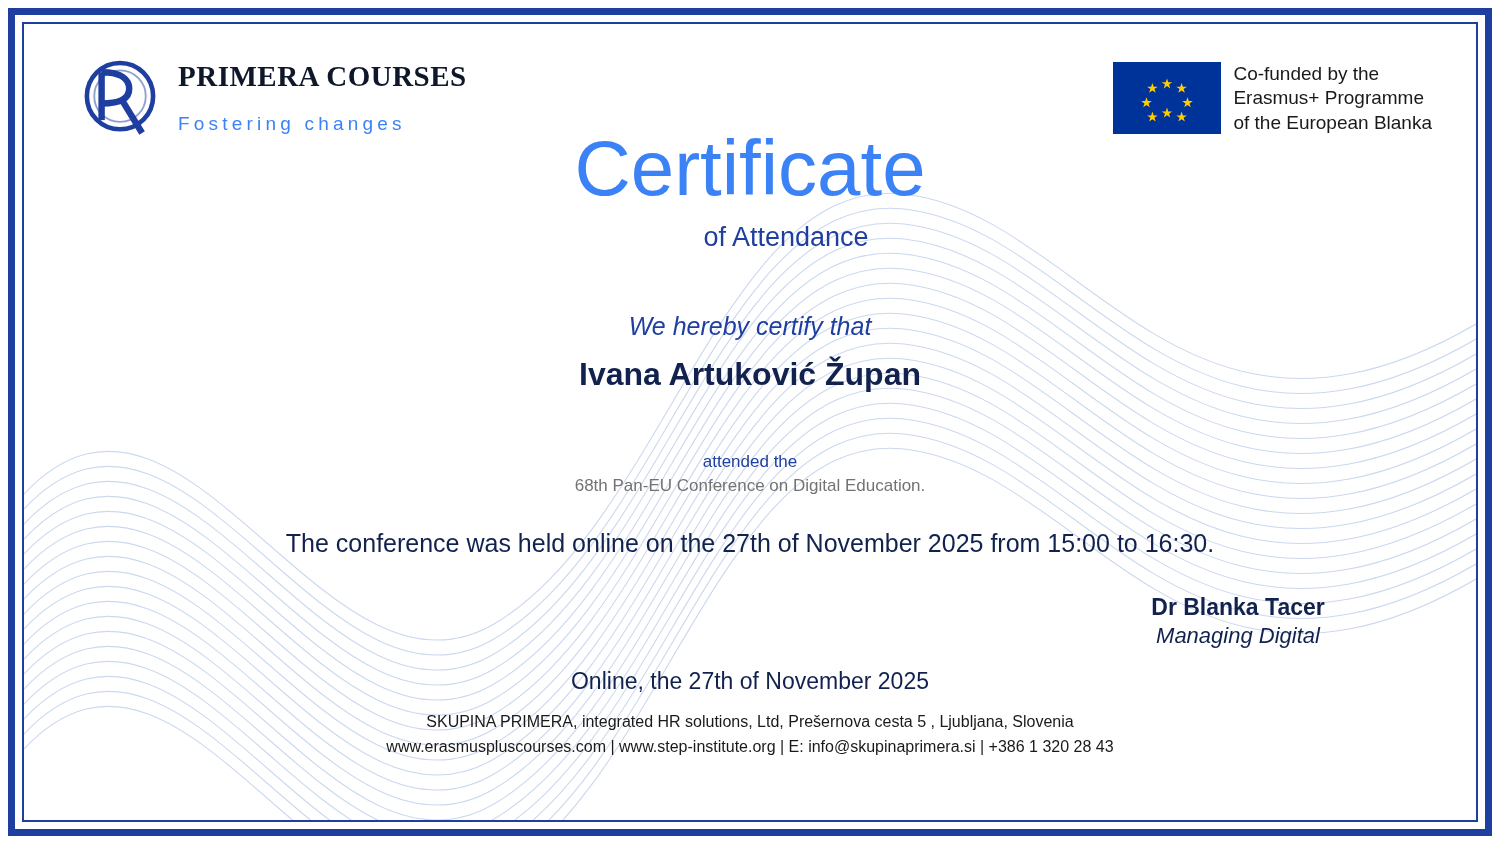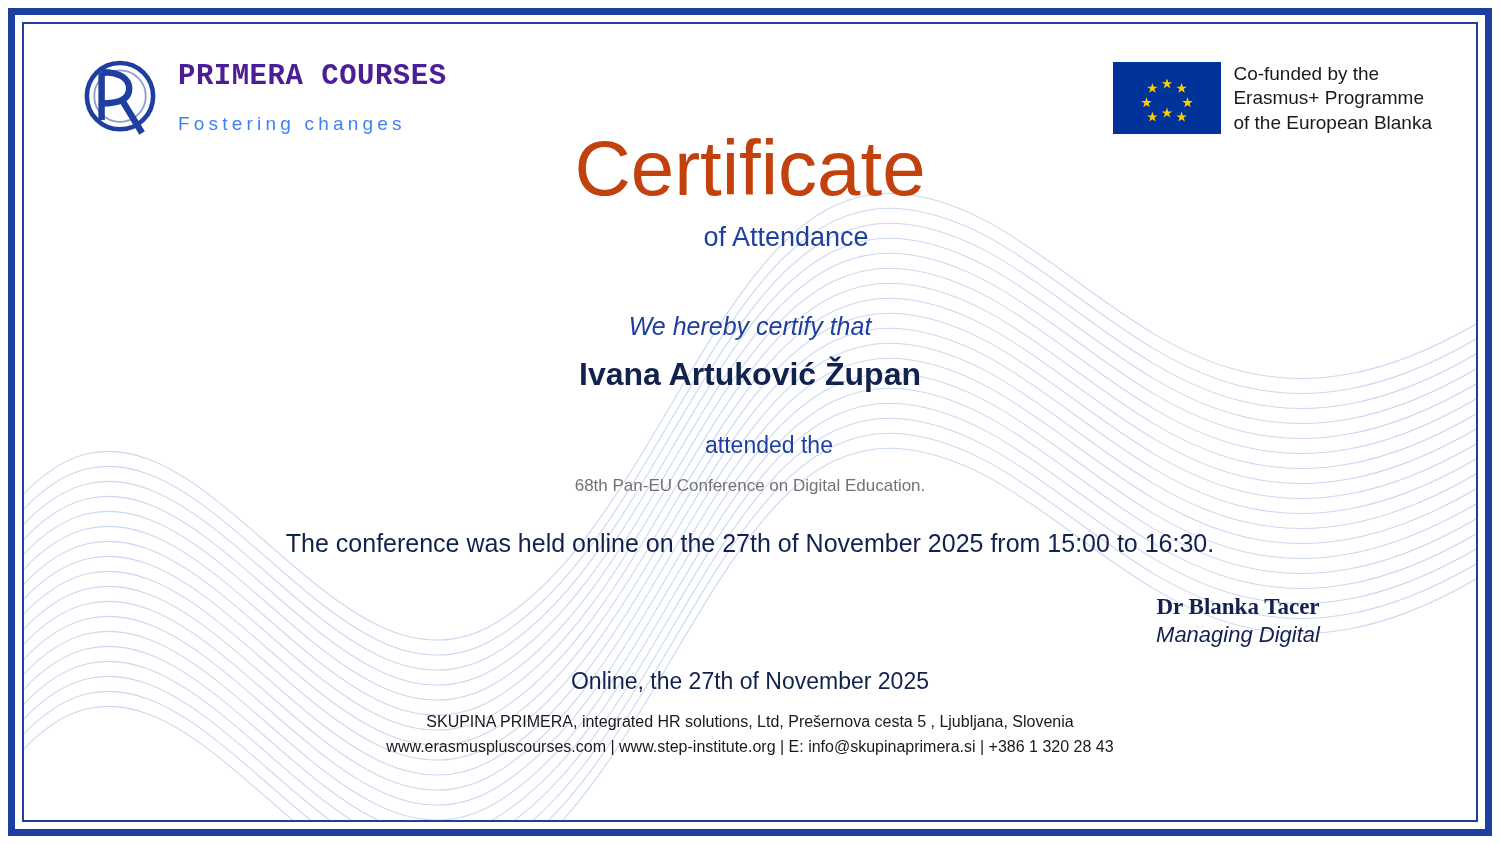--- a/index.html
+++ b/index.html
@@ -64,25 +64,25 @@
   }
   .logo-mark {
     width: 92px;
     height: 92px;
     flex: 0 0 92px;
   }
   .logo-text {
     margin-left: 12px;
   }
   .logo-title {
-    font-family: Liberation Mono, monospace;
+    font-family: Liberation Serif, serif;
     font-size: 29px;
     font-weight: bold;
     letter-spacing: 0.5px;
-    color: #4c1d95;
+    color: #0f172a;
     line-height: 1.1;
   }
   .logo-sub {
     font-family: "Liberation Sans", sans-serif;
     font-size: 19px;
     letter-spacing: 4.2px;
     color: #3b82f6;
     margin-top: 20px;
   }
   
@@ -114,21 +114,21 @@
     left: 0;
     top: 0;
     width: 1452px;
     text-align: center;
   }
   .cert-title {
     position: absolute;
     top: 105px;
     width: 100%;
     font-size: 78px;
-    color: #c2410c;
+    color: #3b82f6;
     font-family: "Liberation Sans", sans-serif;
     font-weight: normal;
     line-height: 1;
   }
   .cert-subtitle {
     position: absolute;
     top: 198px;
     width: 100%;
     font-size: 27px;
     color: #1f3fa0;
@@ -148,26 +148,25 @@
     position: absolute;
     top: 332px;
     width: 100%;
     font-size: 32px;
     font-weight: bold;
     color: #12224f;
     font-family: "Liberation Sans", sans-serif;
   }
   .attended {
     position: absolute;
-    top: 408px;
-    width: 100%;
-    font-size: 23px;
+    top: 428px;
+    width: 100%;
+    font-size: 17px;
     color: #1f3fa0;
     font-family: "Liberation Sans", sans-serif;
-    padding-left: 19px;
   }
   .course-name {
     position: absolute;
     top: 452px;
     width: 100%;
     font-size: 17px;
     color: #737373;
     font-family: "Liberation Sans", sans-serif;
   }
   .details {
@@ -200,21 +199,21 @@
     position: absolute;
     right: 88px;
     top: 570px;
     width: 300px;
     text-align: center;
   }
   .sign-name {
     font-size: 23px;
     font-weight: bold;
     color: #12224f;
-    font-family: Liberation Serif, serif;
+    font-family: Liberation Sans, sans-serif;
   }
   .sign-role {
     font-size: 22px;
     font-style: italic;
     color: #12224f;
     font-family: "Liberation Sans", sans-serif;
     margin-top: 2px;
   }
   .stamp {
     position: relative;

